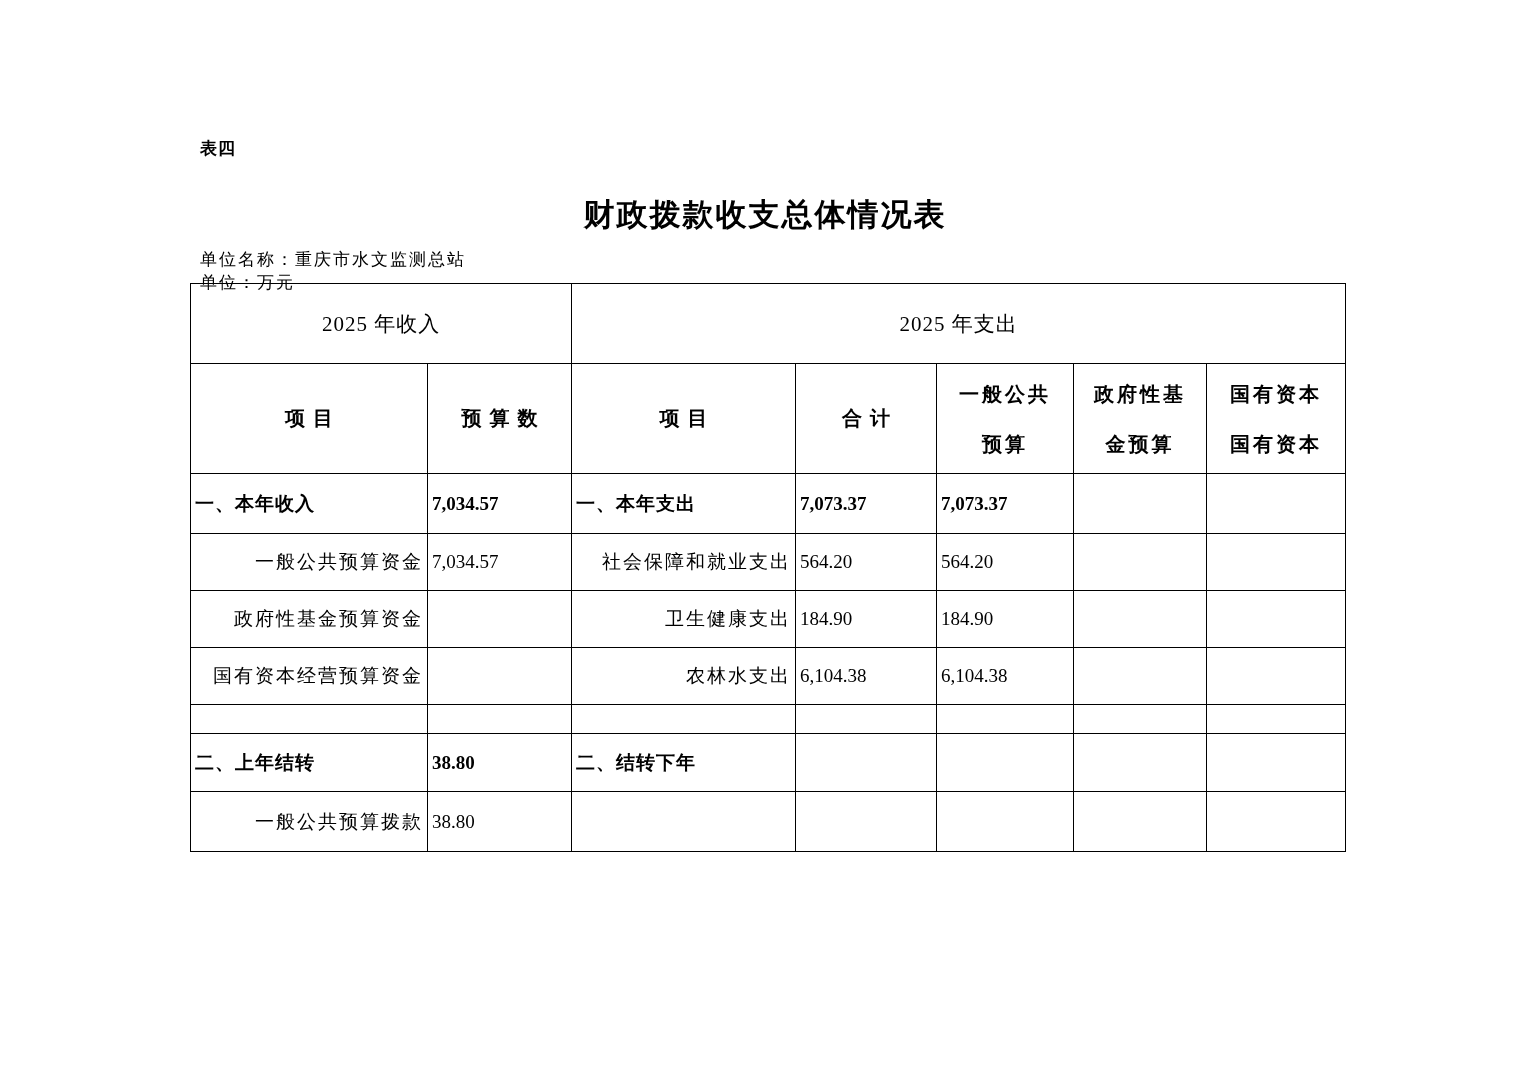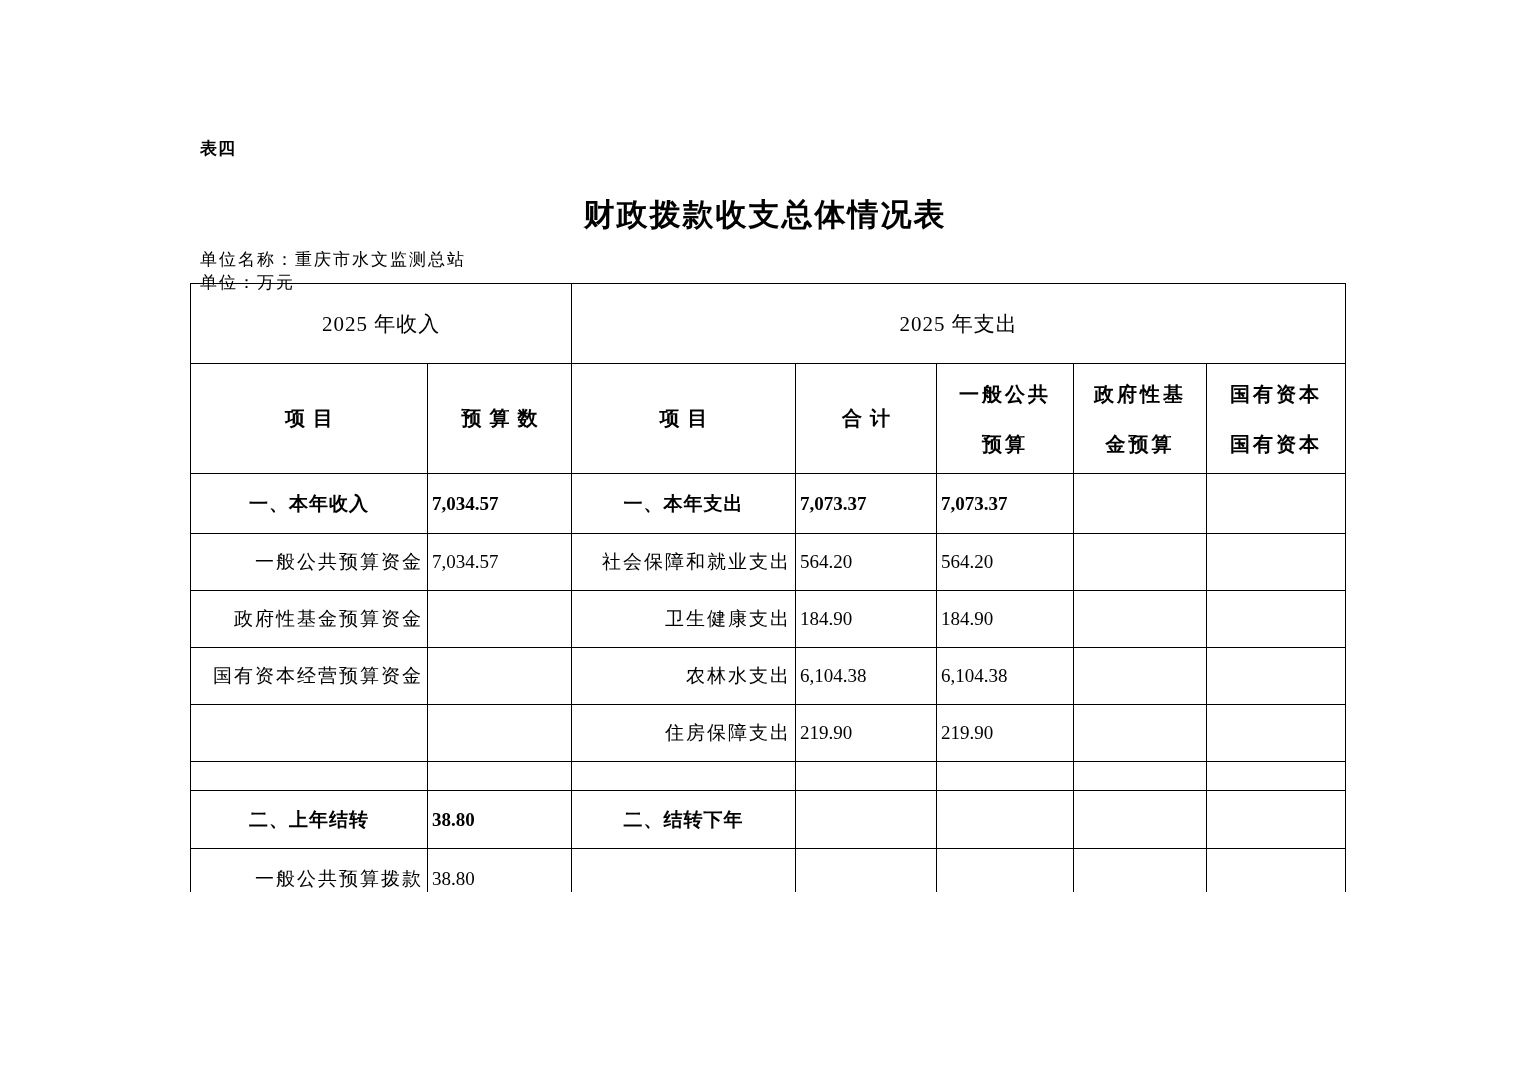--- a/index.html
+++ b/index.html
@@ -84,21 +84,21 @@
     display: flex;
     flex-direction: column;
     justify-content: center;
     gap: 30px;
   }
   tr.r60 { height: 60px; }
   tr.r57 { height: 57px; }
   tr.r58 { height: 58px; }
   tr.thin { height: 29px; }
   td.l { text-align: right; padding-left: 10px; letter-spacing: 2px; }
-  td.c { text-align: center; letter-spacing: 1px; }
+  td.c { letter-spacing: 1px; }
   td.r { text-align: left; padding-right: 12px; font-family: "Liberation Serif", serif; }
   td.b { font-weight: bold; }
   .pageno {
     position: absolute;
     top: 908px;
     left: 1244px;
     width: 105px;
     text-align: center;
     font-size: 23px;
     font-family: "Liberation Serif", serif;
@@ -193,29 +193,20 @@
     <tr class="r57">
       <td class="l">国有资本经营预算资金</td>
       <td class="r"></td>
       <td class="l">农林水支出</td>
       <td class="r">6,104.38</td>
       <td class="r">6,104.38</td>
       <td></td>
       <td></td>
     </tr>
 
-    <tr class="r57">
-      <td class="l"></td>
-      <td class="r"></td>
-      <td class="l">住房保障支出</td>
-      <td class="r">219.90</td>
-      <td class="r">219.90</td>
-      <td></td>
-      <td></td>
-    </tr>
 
     <tr class="thin">
       <td></td>
       <td></td>
       <td></td>
       <td></td>
       <td></td>
       <td></td>
       <td></td>
     </tr>

